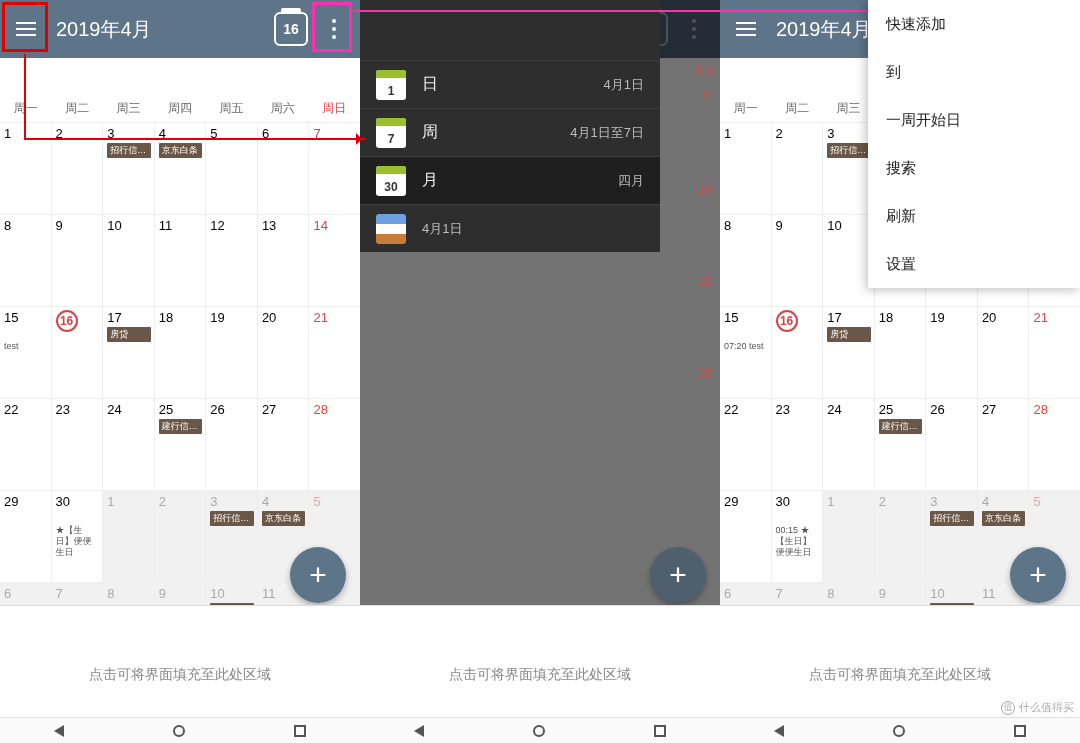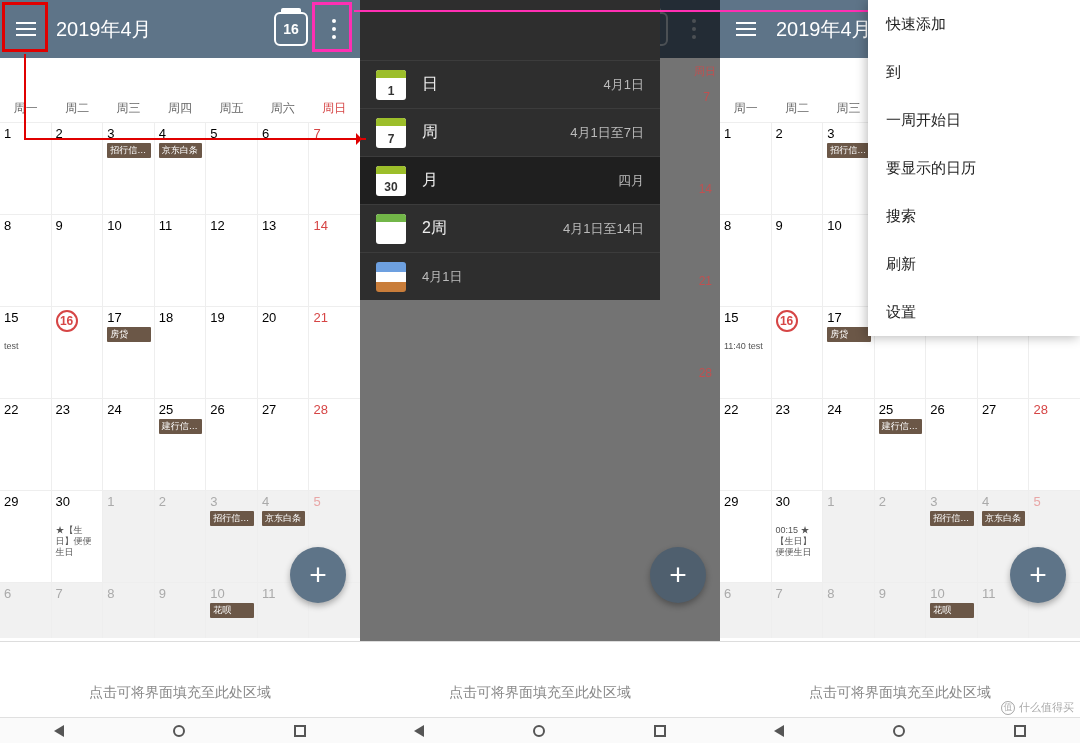--- a/index.html
+++ b/index.html
@@ -77,21 +77,21 @@
   .fab {
     position:absolute; right:14px; bottom:140px;
     width:56px; height:56px; border-radius:50%;
     background:#5e7488; color:#fff; font-size:30px; font-weight:300;
     display:flex; align-items:center; justify-content:center;
     box-shadow:0 3px 6px rgba(0,0,0,.3);
   }
 
   
   .placeholder {
-    position:absolute; left:0; right:0; bottom:0; height:102px;
+    position:absolute; left:0; right:0; bottom:0; height:138px;
     background:#fff; border-top:1px solid #ddd;
     display:flex; align-items:center; justify-content:center;
     font-size:14px; color:#888;
   }
 
   
   .navbar {
     position:absolute; left:0; right:0; bottom:0; height:26px;
     background:#fafafa; border-top:1px solid #e0e0e0;
     display:flex; align-items:center; justify-content:space-around;
@@ -295,25 +295,20 @@
         <span class="d-sub">4月1日至7日</span>
       </div>
       <div class="drawer-row sel">
         <span class="d-ic">
             <span class="dn">30</span>
           </span>
         <span class="d-label">月</span>
         <span class="d-sub">四月</span>
       </div>
       <div class="drawer-row">
-        <span class="d-ic tw"></span>
-        <span class="d-label">2周</span>
-        <span class="d-sub">4月1日至14日</span>
-      </div>
-      <div class="drawer-row">
         <span class="d-ic agenda"></span>
         <span class="d-sub">4月1日</span>
       </div>
     </div>
 
     <div style="position:absolute; right:4px; top:64px; font-size:11px; color:#c05050;">周日</div>
     <div style="position:absolute; right:10px; top:90px; font-size:12px; color:#c05050;">7</div>
     <div style="position:absolute; right:8px; top:182px; font-size:12px; color:#c05050;">14</div>
     <div style="position:absolute; right:8px; top:274px; font-size:12px; color:#c05050;">21</div>
     <div style="position:absolute; right:8px; top:366px; font-size:12px; color:#c05050;">28</div>
@@ -362,21 +357,21 @@
       <div class="wk">
         <div class="cell"><span class="num">8</span></div>
         <div class="cell"><span class="num">9</span></div>
         <div class="cell"><span class="num">10</span></div>
         <div class="cell"><span class="num">11</span></div>
         <div class="cell"><span class="num">12</span></div>
         <div class="cell"><span class="num">13</span></div>
         <div class="cell sun"><span class="num">14</span></div>
       </div>
       <div class="wk">
-        <div class="cell"><span class="num">15</span><div class="evt">11:40 test</div></div>
+        <div class="cell"><span class="num">15</span><div class="evt">07:20 test</div></div>
         <div class="cell today"><span class="num">16</span></div>
         <div class="cell"><span class="num">17</span><div class="ev">房贷</div></div>
         <div class="cell"><span class="num">18</span></div>
         <div class="cell"><span class="num">19</span></div>
         <div class="cell"><span class="num">20</span></div>
         <div class="cell sun"><span class="num">21</span></div>
       </div>
       <div class="wk">
         <div class="cell"><span class="num">22</span></div>
         <div class="cell"><span class="num">23</span></div>
@@ -415,21 +410,20 @@
     <div class="navbar">
       <span class="nav-tri"></span>
       <span class="nav-cir"></span>
       <span class="nav-sq"></span>
     </div>
 
     <div class="popup">
       <div class="popup-item">快速添加</div>
       <div class="popup-item">到</div>
       <div class="popup-item">一周开始日</div>
-      <div class="popup-item">要显示的日历</div>
       <div class="popup-item">搜索</div>
       <div class="popup-item">刷新</div>
       <div class="popup-item">设置</div>
     </div>
   </div>
 </div>
 
 <div style="position:absolute; left:24px; top:54px; width:2px; height:84px; background:#e00000;"></div>
 <div class="arrow-line red" style="left:24px; top:138px; width:342px;"></div>
 <div class="arrow-line pink" style="left:354px; top:10px; width:524px;"></div>

